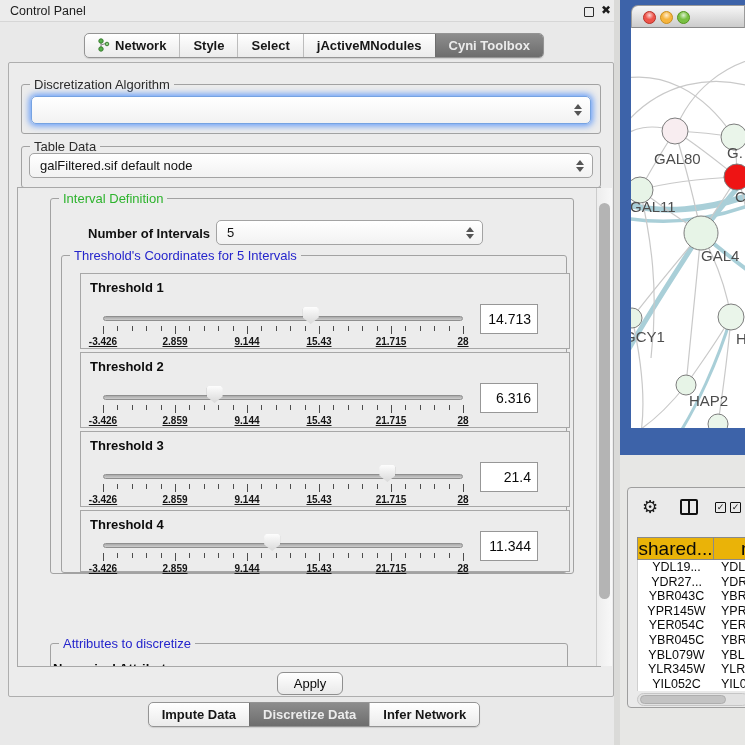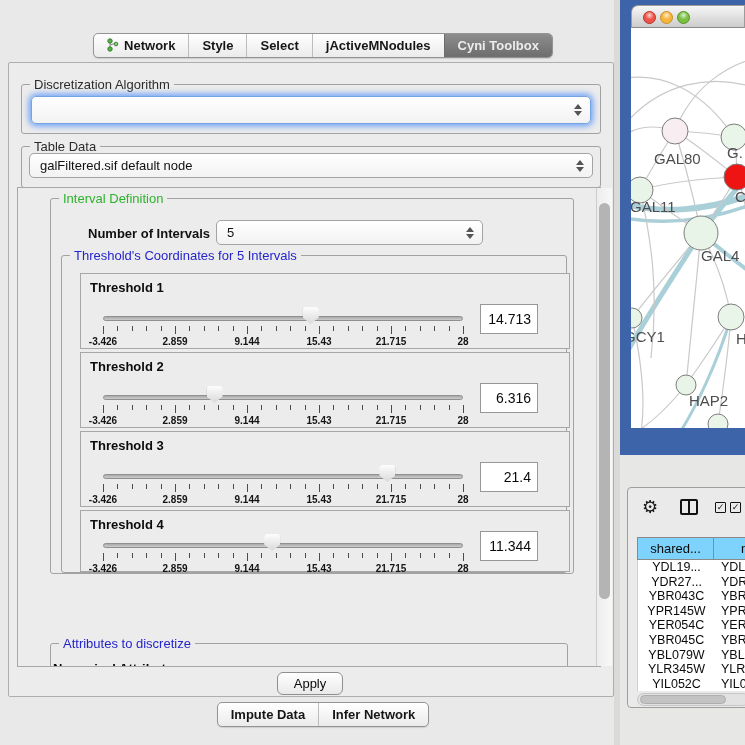--- a/index.html
+++ b/index.html
@@ -6,21 +6,21 @@
   html,body { width:745px; height:745px; }
   body { font-family:"Liberation Sans","DejaVu Sans",sans-serif; background:#e9e9e9; overflow:hidden; }
   #root { position:relative; width:745px; height:745px; background:#e9e9e9; overflow:hidden; }
 
   
   .titlebar { position:absolute; left:0; top:0; width:620px; height:22px; background:#ececec; border-bottom:1px solid #d6d6d6; }
   .titlebar .title { position:absolute; left:10px; top:4px; font-size:12.5px; color:#1c1c1c; }
   .float-btn { position:absolute; left:584px; top:7px; width:10px; height:10px; border:1.6px solid #2d2d2d; border-radius:1px; background:transparent; }
   .close-btn { position:absolute; left:601px; top:3px; font-size:12px; font-weight:bold; color:#1c1c1c; }
 
-  .seg-row { position:absolute; left:13px; width:620px; display:flex; justify-content:center; }
+  .seg-row { position:absolute; left:4px; width:620px; display:flex; justify-content:center; }
   .seg-control { display:inline-flex; border:1px solid #949494; border-radius:5px; overflow:hidden; background:linear-gradient(#ffffff,#ebebeb); box-shadow:0 1px 1px rgba(0,0,0,.12); }
   .seg { display:flex; align-items:center; gap:5px; padding:3px 13px; height:23px; font-size:13px; font-weight:600; color:#161616; border-left:1px solid #bdbdbd; white-space:nowrap; }
   .seg:first-child { border-left:none; }
   .seg.sel { background:linear-gradient(#8d8d8d,#6d6d6d); color:#ececec; border-left-color:#6d6d6d; }
 
   .outer-panel { position:absolute; left:8px; top:62px; width:606px; height:635px; background:#ececec; border:1px solid #aeaeae; border-radius:2px; }
 
   .group { position:absolute; border:1px solid #a2a2a2; border-radius:3px; }
   .group-title { position:absolute; top:-8px; left:8px; background:#ececec; padding:0 4px; font-size:13px; white-space:nowrap; }
   .gt-green { color:#2db32d; }
@@ -45,21 +45,21 @@
   .vscroll { position:absolute; right:1px; top:125px; width:16px; height:478px; background:linear-gradient(to right,#ededed,#f8f8f8); border-left:1px solid #cccccc; z-index:5; }
   .vscroll .thumb-v { position:absolute; left:2px; top:15px; width:11px; height:396px; background:#b4b4b4; border-radius:6px; }
 
   .num-label { position:absolute; font-size:13px; font-weight:bold; color:#111; }
 
   .th-panel { position:absolute; left:18px; width:490px; background:#ececec; border:1px solid #a7a7a7; }
   .th-label { position:absolute; left:9px; font-size:13px; font-weight:bold; color:#0c0c0c; }
   .track { position:absolute; left:22px; width:360px; height:5px; border:1px solid #8f8f8f; border-radius:3px; background:linear-gradient(#a9a9a9,#cdcdcd); }
   .thumb { position:absolute; width:16px; height:17px; background:linear-gradient(#fdfdfd,#d9d9d9); clip-path:polygon(50% 100%,0 62%,0 12%,12% 0,88% 0,100% 12%,100% 62%); filter:drop-shadow(0 0 1px #808080); z-index:2; }
   .tick { position:absolute; width:1px; background:#4c4c4c; }
-  .tick-label { position:absolute; transform:translateX(-50%); font-size:10px; font-weight:bold; color:#141414; white-space:nowrap; }
+  .tick-label { position:absolute; transform:translateX(-50%); font-size:10px; font-weight:bold; color:#141414; white-space:nowrap;text-decoration:underline; }
   .valbox { position:absolute; left:399px; width:58px; height:30px; background:#ffffff; border:1px solid #979797; font-size:14px; color:#0a0a0a; display:flex; align-items:center; justify-content:flex-end; padding-right:6px; }
 
   .attr-sub { position:absolute; font-size:13px; font-weight:bold; color:#0c0c0c; }
 
   .apply-btn { position:absolute; left:268px; top:609px; width:66px; height:23px; background:linear-gradient(#ffffff,#e9e9e9); border:1px solid #8f8f8f; border-radius:6px; font-size:13px; color:#0a0a0a; display:flex; align-items:center; justify-content:center; }
 
   
   .divider-strip { position:absolute; left:614px; top:0; width:8px; height:745px; background:#dadad8; }
   .net-frame { position:absolute; left:620px; top:0; width:125px; height:455px; background:#3d63a9; }
   .mac-titlebar { position:absolute; left:11px; top:5px; width:114px; height:23px; background:linear-gradient(#f7f7f7,#cccccc); border:1px solid #9b9b9b; border-bottom-color:#8a8a8a; border-top-left-radius:7px; }
@@ -72,38 +72,43 @@
   .tp-bar .t { position:absolute; left:13px; top:6px; font-size:13px; color:#060606; }
   .tp-body { position:absolute; left:627px; top:487px; width:123px; height:221px; background:#eaeaea; border:1px solid #9e9e9e; border-radius:4px; }
 
   .gear { position:absolute; left:14px; top:8px; font-size:18px; color:#1a1a1a; font-family:"DejaVu Sans",sans-serif; }
   .split-icon { position:absolute; left:52px; top:11px; width:18px; height:16px; border:2px solid #111; border-radius:2px; }
   .split-icon i { position:absolute; left:6px; top:0; width:2px; height:12px; background:#111; }
   .cb { position:absolute; top:14px; width:11px; height:11px; border:1.6px solid #111; border-radius:1px; font-size:9px; line-height:8px; text-align:center; color:#111; font-weight:bold; }
 
   .tbl { position:absolute; left:9px; top:49px; width:112px; }
   .tbl-head { display:flex; height:23px; }
-  .th-cell { background:#7dd3fc; border:1px solid #8a8a8a; font-size:13px; color:#0a0a0a; display:flex; align-items:center; justify-content:center; overflow:hidden; white-space:nowrap; }
+  .th-cell { background:#eab308; border:1px solid #8a8a8a; font-size:19px; color:#0a0a0a; display:flex; align-items:center; justify-content:center; overflow:hidden; white-space:nowrap; }
   .th-cell.c1 { width:77px; }
   .th-cell.c2 { flex:1; border-left:none; justify-content:flex-start; padding-left:27px; }
   .tbl-rows { background:#ffffff; height:131px; overflow:hidden; border-left:1px solid #cfcfcf; }
   .t-row { display:flex; height:14.55px; align-items:center; }
   .t-cell { font-size:12.5px; color:#0a0a0a; white-space:nowrap; overflow:hidden; }
   .t-cell.c1 { width:77px; text-align:center; }
   .t-cell.c2 { flex:1; padding-left:6px; }
   .hscroll { position:absolute; left:9px; top:205px; width:112px; height:13px; background:#e2e2e2; border:1px solid #c6c6c6; border-radius:7px; }
   .hscroll .thumb-h { position:absolute; left:2px; top:1px; width:86px; height:9px; background:#c3c3c3; border:1px solid #aeaeae; border-radius:5px; }
 
   .net-icon-svg { display:block; }
 </style>
 </head>
 <body>
 
 <div id="root">
 
+  <div class="titlebar">
+    <span class="title">Control Panel</span>
+    <span class="float-btn"></span>
+    <span class="close-btn">✖</span>
+  </div>
 
   <div class="seg-row" style="top:33px;">
     <div class="seg-control" id="top-tabs">
         <div class="seg">
           <span>
             <svg class="net-icon-svg" width="12" height="15" viewBox="0 0 12 15">
               <line x1="3" y1="3" x2="3" y2="11" stroke="#8a8a8a" stroke-width="1"></line>
               <line x1="3" y1="7" x2="9" y2="5" stroke="#8a8a8a" stroke-width="1"></line>
               <circle cx="3" cy="3" r="2.2" fill="#57b24a" stroke="#3c7d33"></circle>
               <circle cx="3" cy="11" r="2.2" fill="#57b24a" stroke="#3c7d33"></circle>
@@ -335,20 +340,23 @@
       </div>
 
     <div class="apply-btn">Apply</div>
   </div>
 
   <div class="seg-row" style="top:702px;">
     <div class="seg-control" id="bottom-tabs">
         <div class="seg">
           <span>Impute Data</span>
         </div>
+        <div class="seg sel">
+          <span>Discretize Data</span>
+        </div>
         <div class="seg">
           <span>Infer Network</span>
         </div>
       </div>
   </div>
 
 
   <div class="divider-strip"></div>
 
   <div class="net-frame">

